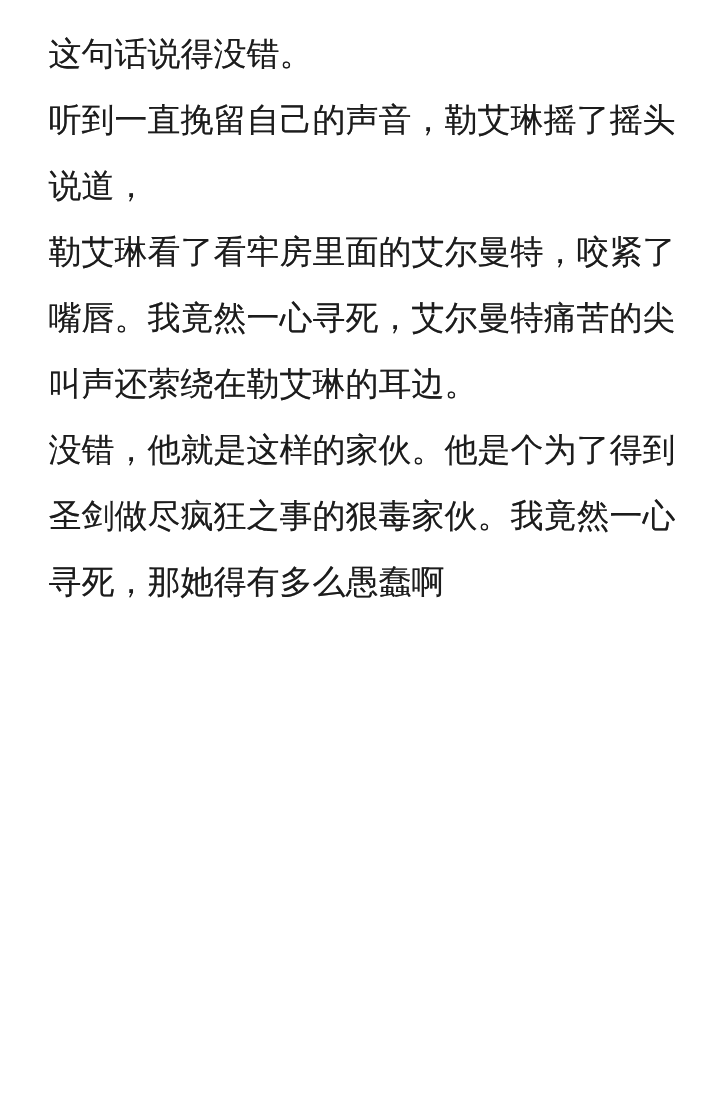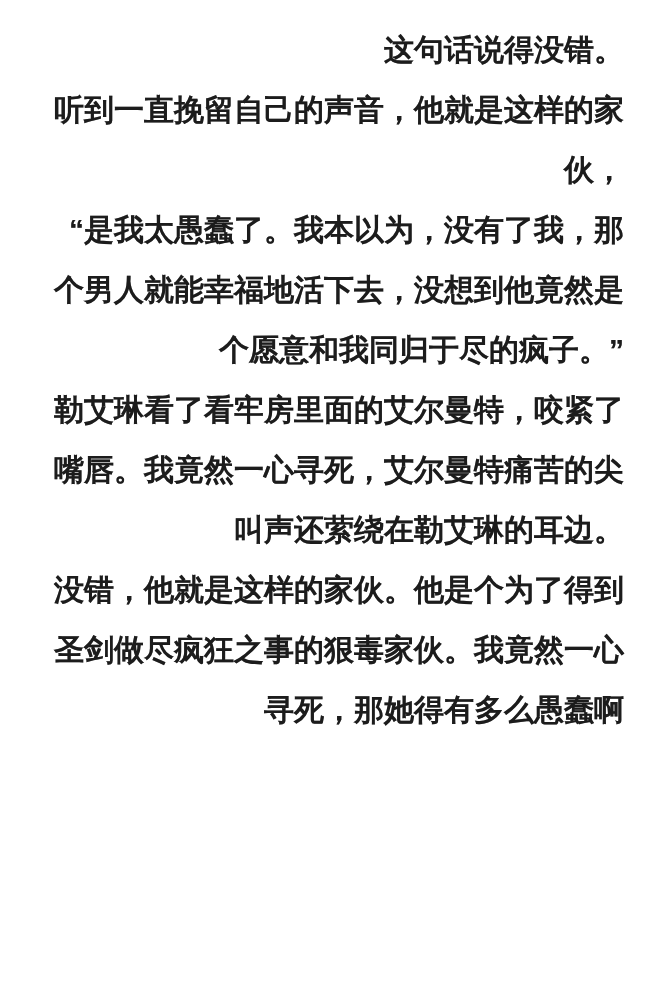--- a/index.html
+++ b/index.html
@@ -17,30 +17,29 @@
     box-sizing: content-box;
     width: 580px;
     padding: 20px 36px 0 44px;
     font-family: "Liberation Sans", sans-serif;
   }
   .novel-page p {
     margin: 0;
     padding: 0;
     font-size: 30px;
     line-height: 60px;
-    font-weight: 700;
+    font-weight: 400;
     color: #1c1c1c;
-    text-align: right;
+    text-align: left;
     letter-spacing: 0;
     
     text-shadow: 0 0 0.4px rgba(30,30,30,0.55);
   }
 </style>
 </head>
 <body>
 
 <div class="novel-page">
   <p>这句话说得没错。</p>
-  <p>听到一直挽留自己的声音，他就是这样的家伙，</p>
-  <p>“是我太愚蠢了。我本以为，没有了我，那个男人就能幸福地活下去，没想到他竟然是个愿意和我同归于尽的疯子。”</p>
+  <p>听到一直挽留自己的声音，勒艾琳摇了摇头说道，</p>
   <p>勒艾琳看了看牢房里面的艾尔曼特，咬紧了嘴唇。我竟然一心寻死，艾尔曼特痛苦的尖叫声还萦绕在勒艾琳的耳边。</p>
   <p>没错，他就是这样的家伙。他是个为了得到圣剑做尽疯狂之事的狠毒家伙。我竟然一心寻死，那她得有多么愚蠢啊</p>
 </div>
 
 </body></html>

